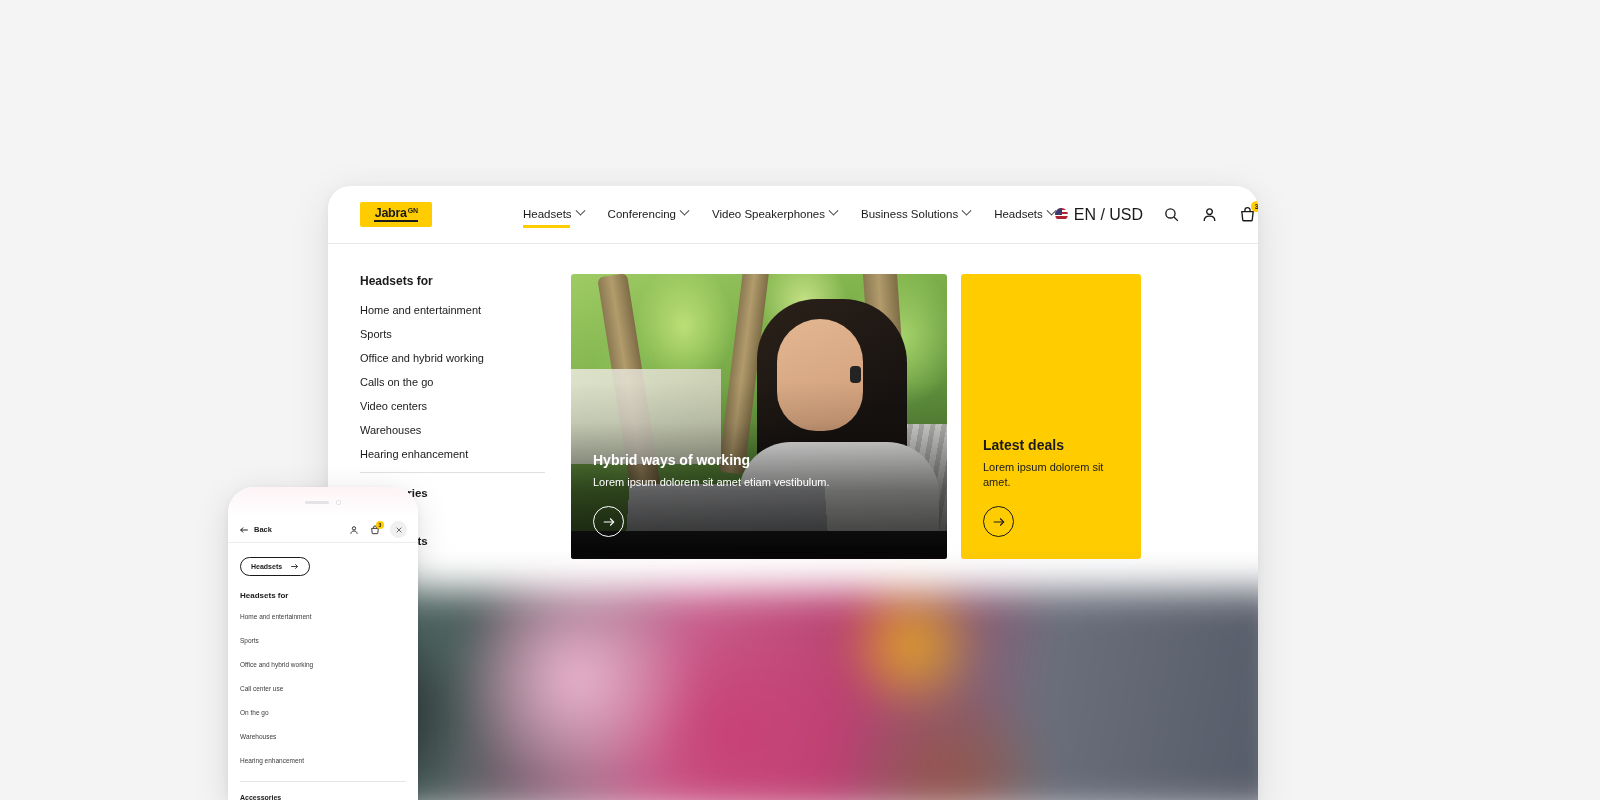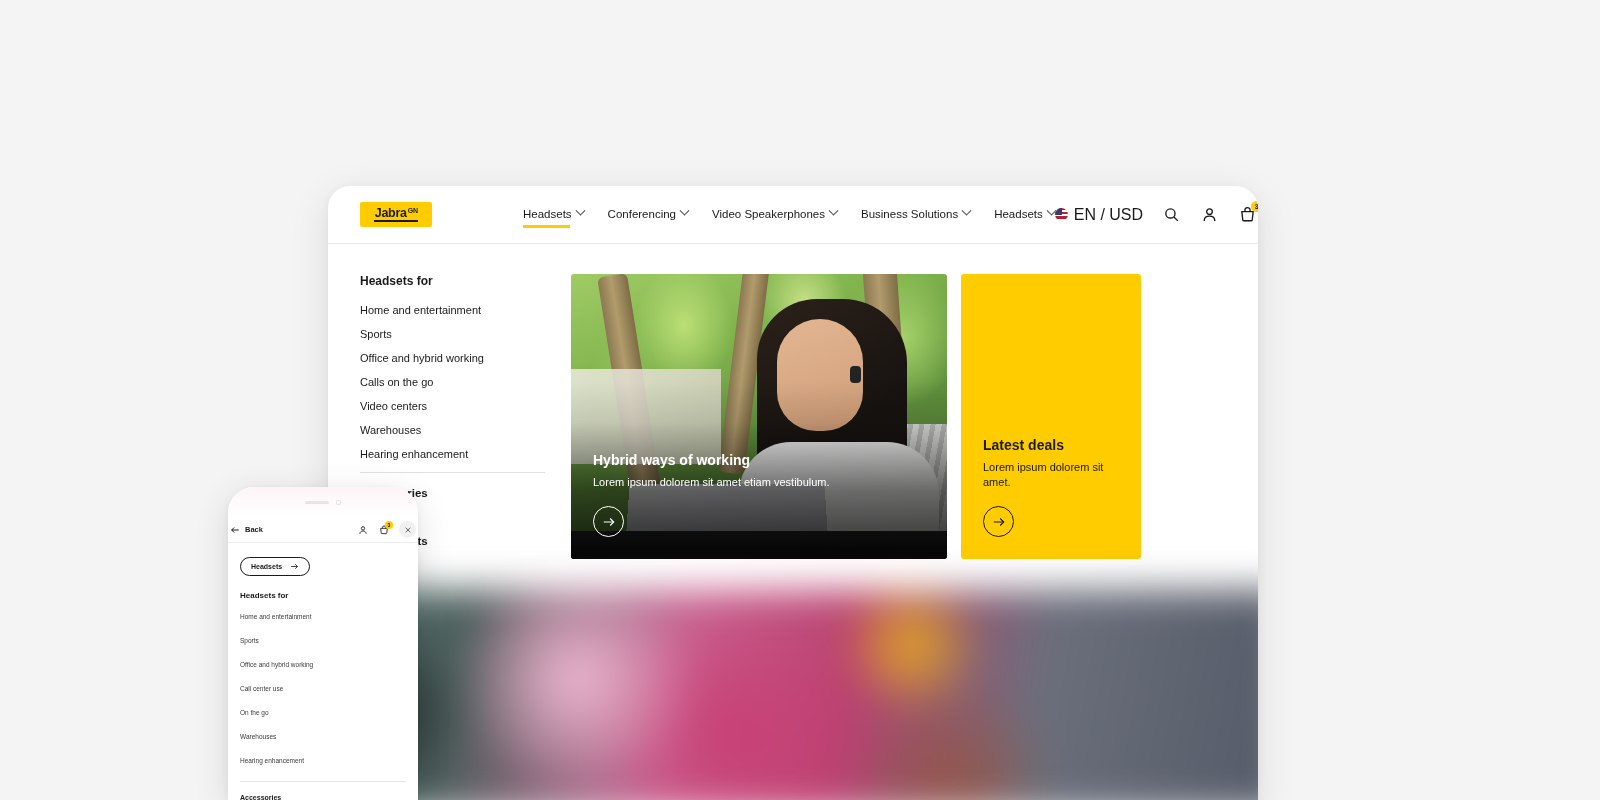--- a/index.html
+++ b/index.html
@@ -382,21 +382,21 @@
   .notch-cam {
     width: 5px; height: 5px;
     border-radius: 1.5px;
     border: 1px solid #e0e0e2;
   }
 
   .phone-header {
     height: 26px;
     display: flex;
     align-items: center;
-    padding: 0 2px;
+    padding: 0 11px;
     border-bottom: 1px solid #ededed;
     gap: 5px;
   }
   .back-arrow {
     width: 10px; height: 10px;
     color: #1a1a1a;
     display: flex; align-items: center; justify-content: center;
   }
   .back-label {
     font-size: 7.5px;

